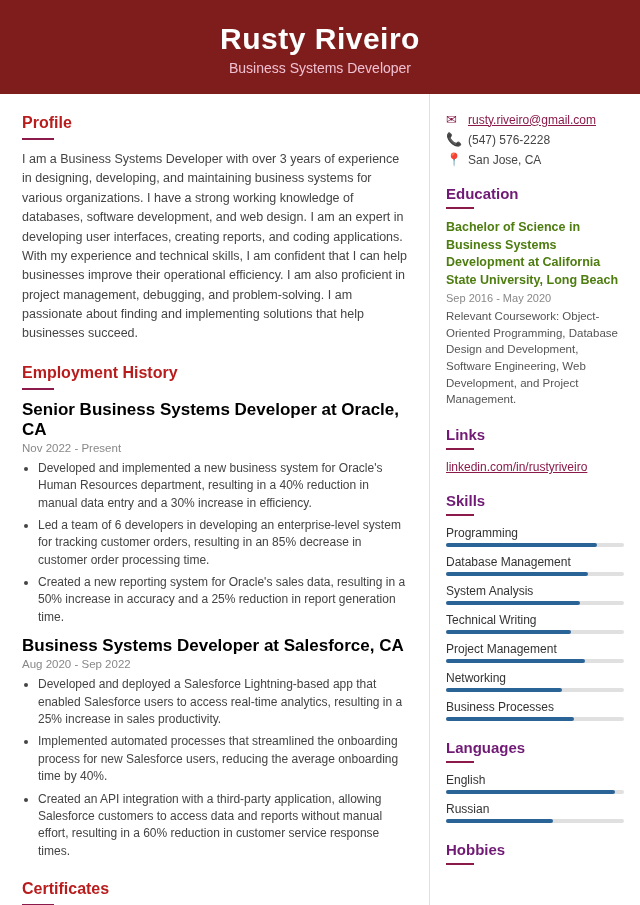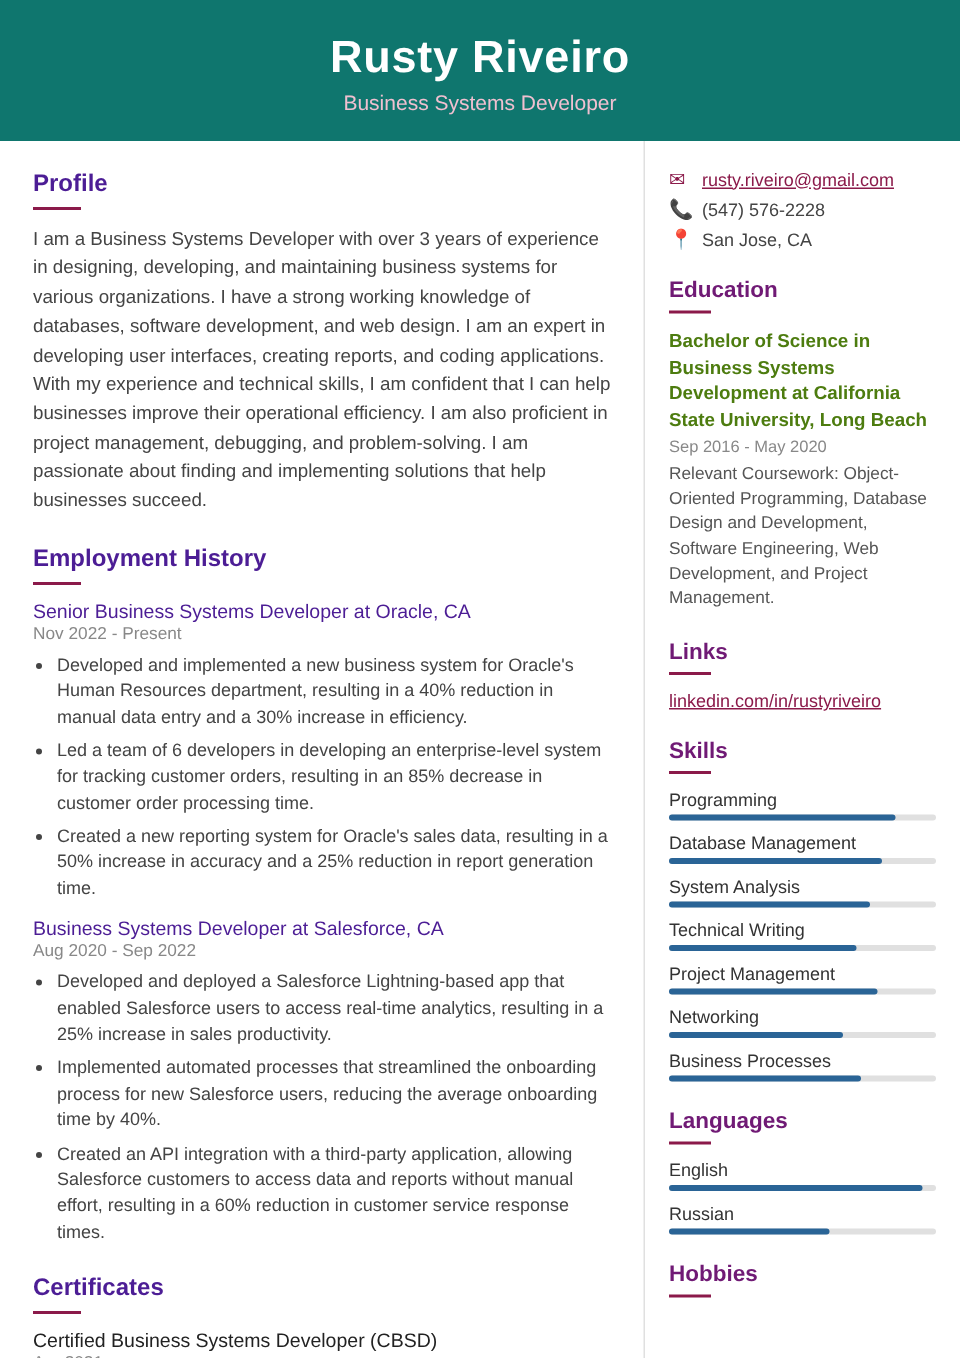--- a/index.html
+++ b/index.html
@@ -5,21 +5,21 @@
     * { box-sizing: border-box; margin: 0; padding: 0; }
     body {
       font-family: Arial, sans-serif;
       font-size: 13px;
       color: #333;
       background: #fff;
       width: 640px;
       min-height: 905px;
     }
     .header {
-      background: #0f766e;
+      background: #7f1d1d;
       color: #fff;
       text-align: center;
       padding: 22px 20px 18px;
     }
     .header h1 {
       font-size: 30px;
       font-weight: bold;
       letter-spacing: 0.5px;
       margin-bottom: 4px;
     }
@@ -38,42 +38,42 @@
       border-right: 1px solid #e0e0e0;
     }
     .right-col {
       width: 210px;
       padding: 18px 16px 20px 16px;
       flex-shrink: 0;
     }
     .section-title {
       font-size: 16px;
       font-weight: bold;
-      color: #4c1d95;
+      color: #b91c1c;
       margin-bottom: 6px;
       margin-top: 0;
     }
     .section-divider {
       border: none;
       border-top: 2px solid #8B1A4A;
       width: 32px;
       margin-bottom: 10px;
     }
     .section-block {
       margin-bottom: 20px;
     }
     .profile-text {
       font-size: 12.5px;
       line-height: 1.55;
       color: #444;
     }
     .employment-title {
-      font-size: 13px;
-      font-weight: normal;
-      color: #4c1d95;
+      font-size: 17px;
+      font-weight: bold;
+      color: #000000;
       margin-bottom: 2px;
     }
     .employment-date {
       font-size: 11.5px;
       color: #888;
       margin-bottom: 6px;
     }
     .employment-bullets {
       padding-left: 16px;
       margin-bottom: 10px;

